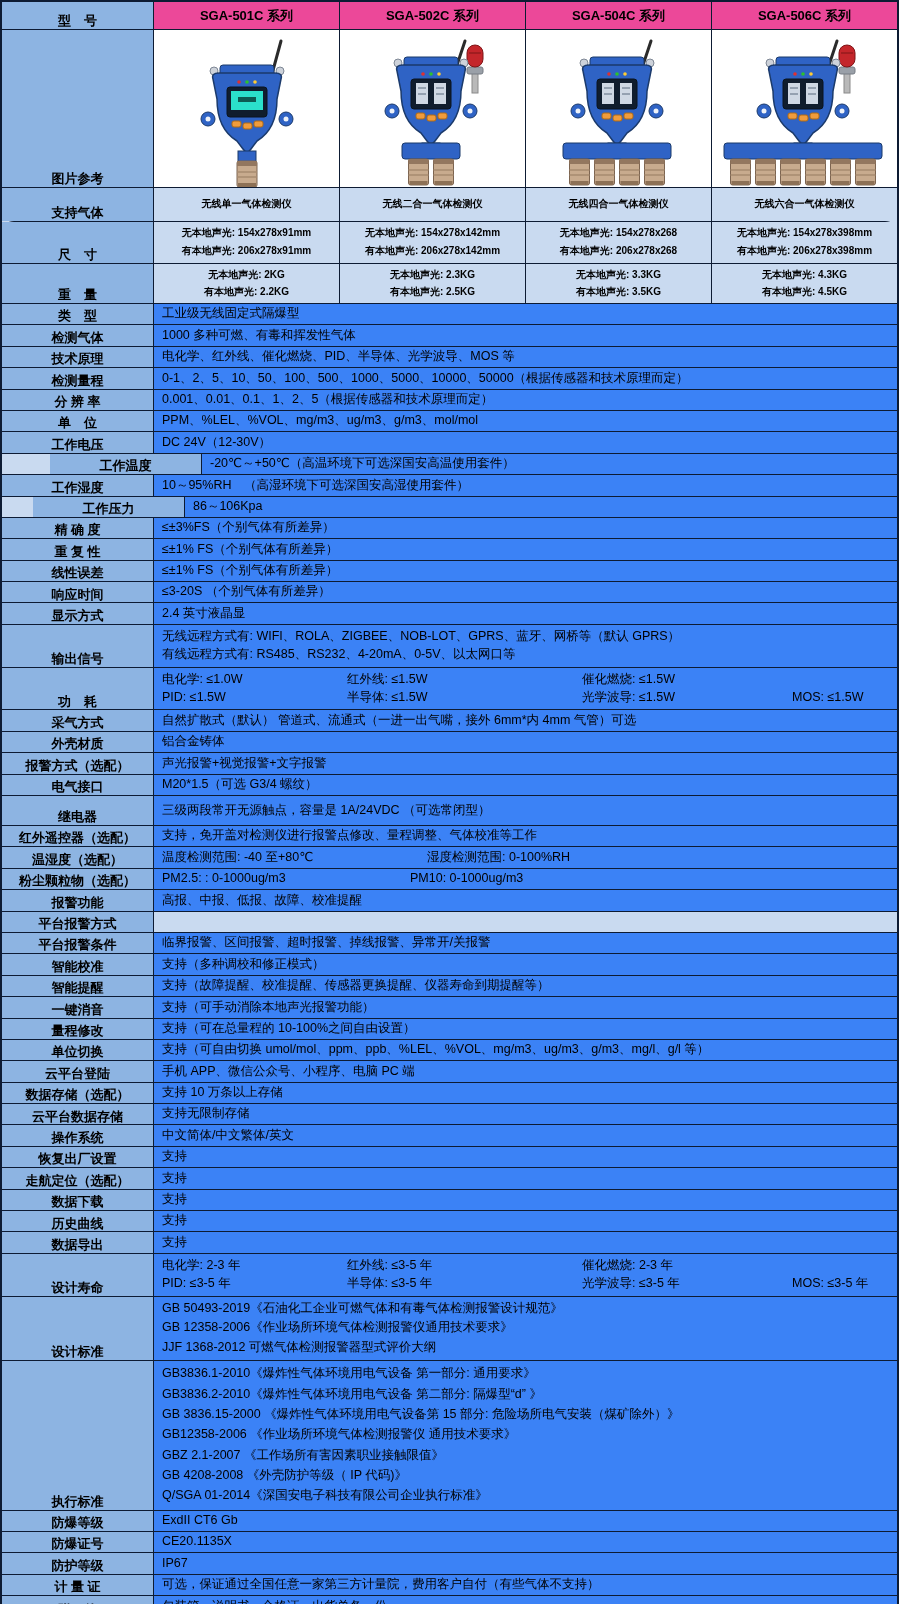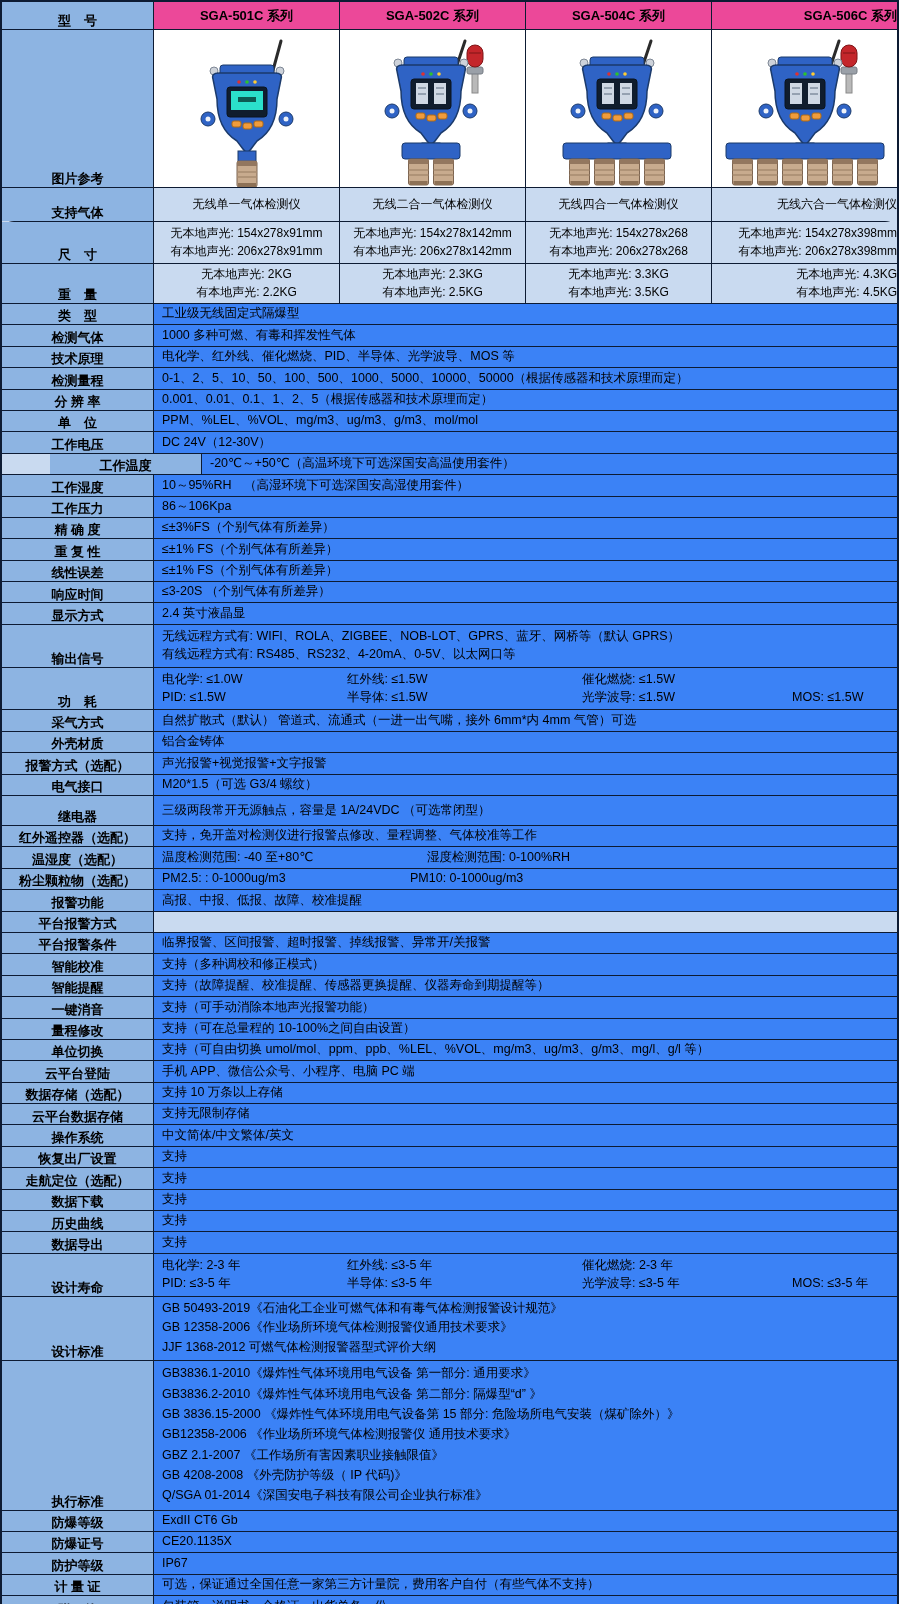--- a/index.html
+++ b/index.html
@@ -6,22 +6,22 @@
   body{font-family:"Liberation Sans","DejaVu Sans",sans-serif;color:#000;width:899px;}
   #spec-table{width:899px;box-sizing:border-box;border:2px solid #0d1b33;background:#c9daf0;}
   .row{display:flex;border-bottom:1.5px solid #0d1b33;box-sizing:border-box;align-items:stretch;}
   .row:last-child{border-bottom:none;}
   .cell{box-sizing:border-box;}
   .cell.label{width:152px;min-width:152px;background:#8db4e2;border-right:1.5px solid #0d1b33;
     display:flex;align-items:flex-end;justify-content:center;font-weight:bold;font-size:13px;
     text-align:center;padding:0 3px;line-height:1.15;}
   .cell.prod{flex:1 1 0;border-right:1.5px solid #0d1b33;background:#c9daf0;
     display:flex;flex-direction:column;justify-content:space-evenly;align-items:center;
-    font-size:12px;text-align:center;overflow:hidden;}
-  .row .cell.prod:last-child{border-right:none;align-items:flex-end;}
+    font-size:10px;text-align:center;overflow:hidden;font-weight:bold;}
+  .row .cell.prod:last-child{border-right:none;}
   .row.header .cell.prod{background:#ec4899;font-weight:bold;font-size:13px;}
   .row.images .cell.prod{background:#ffffff;justify-content:flex-end;}
   .cell.value{flex:1 1 0;background:#3b82f6;display:flex;flex-direction:column;
     justify-content:space-evenly;padding:1px 8px;font-size:12.5px;overflow:hidden;}
   .line,.pline{white-space:nowrap;line-height:1.25;}
   .seg{vertical-align:top;}
   svg{display:block;}
 </style>
 </head>
 <body>
@@ -353,21 +353,21 @@
       </div>
     </div>
     <div class="row spec" style="height: 21.4px;">
       <div class="cell label">
         <span>工作湿度</span>
       </div>
       <div class="cell value">
         <div class="line"><span class="seg">10～95%RH　（高湿环境下可选深国安高湿使用套件）</span></div>
       </div>
     </div>
-    <div class="row spec" style="height: 21.4px;">
+    <div class="row spec" style="height: 21.4px; padding-left: 31px;">
       <div class="cell label">
         <span>工作压力</span>
       </div>
       <div class="cell value">
         <div class="line"><span class="seg">86～106Kpa</span></div>
       </div>
     </div>
     <div class="row spec" style="height: 21.4px;">
       <div class="cell label">
         <span>精 确 度</span>

